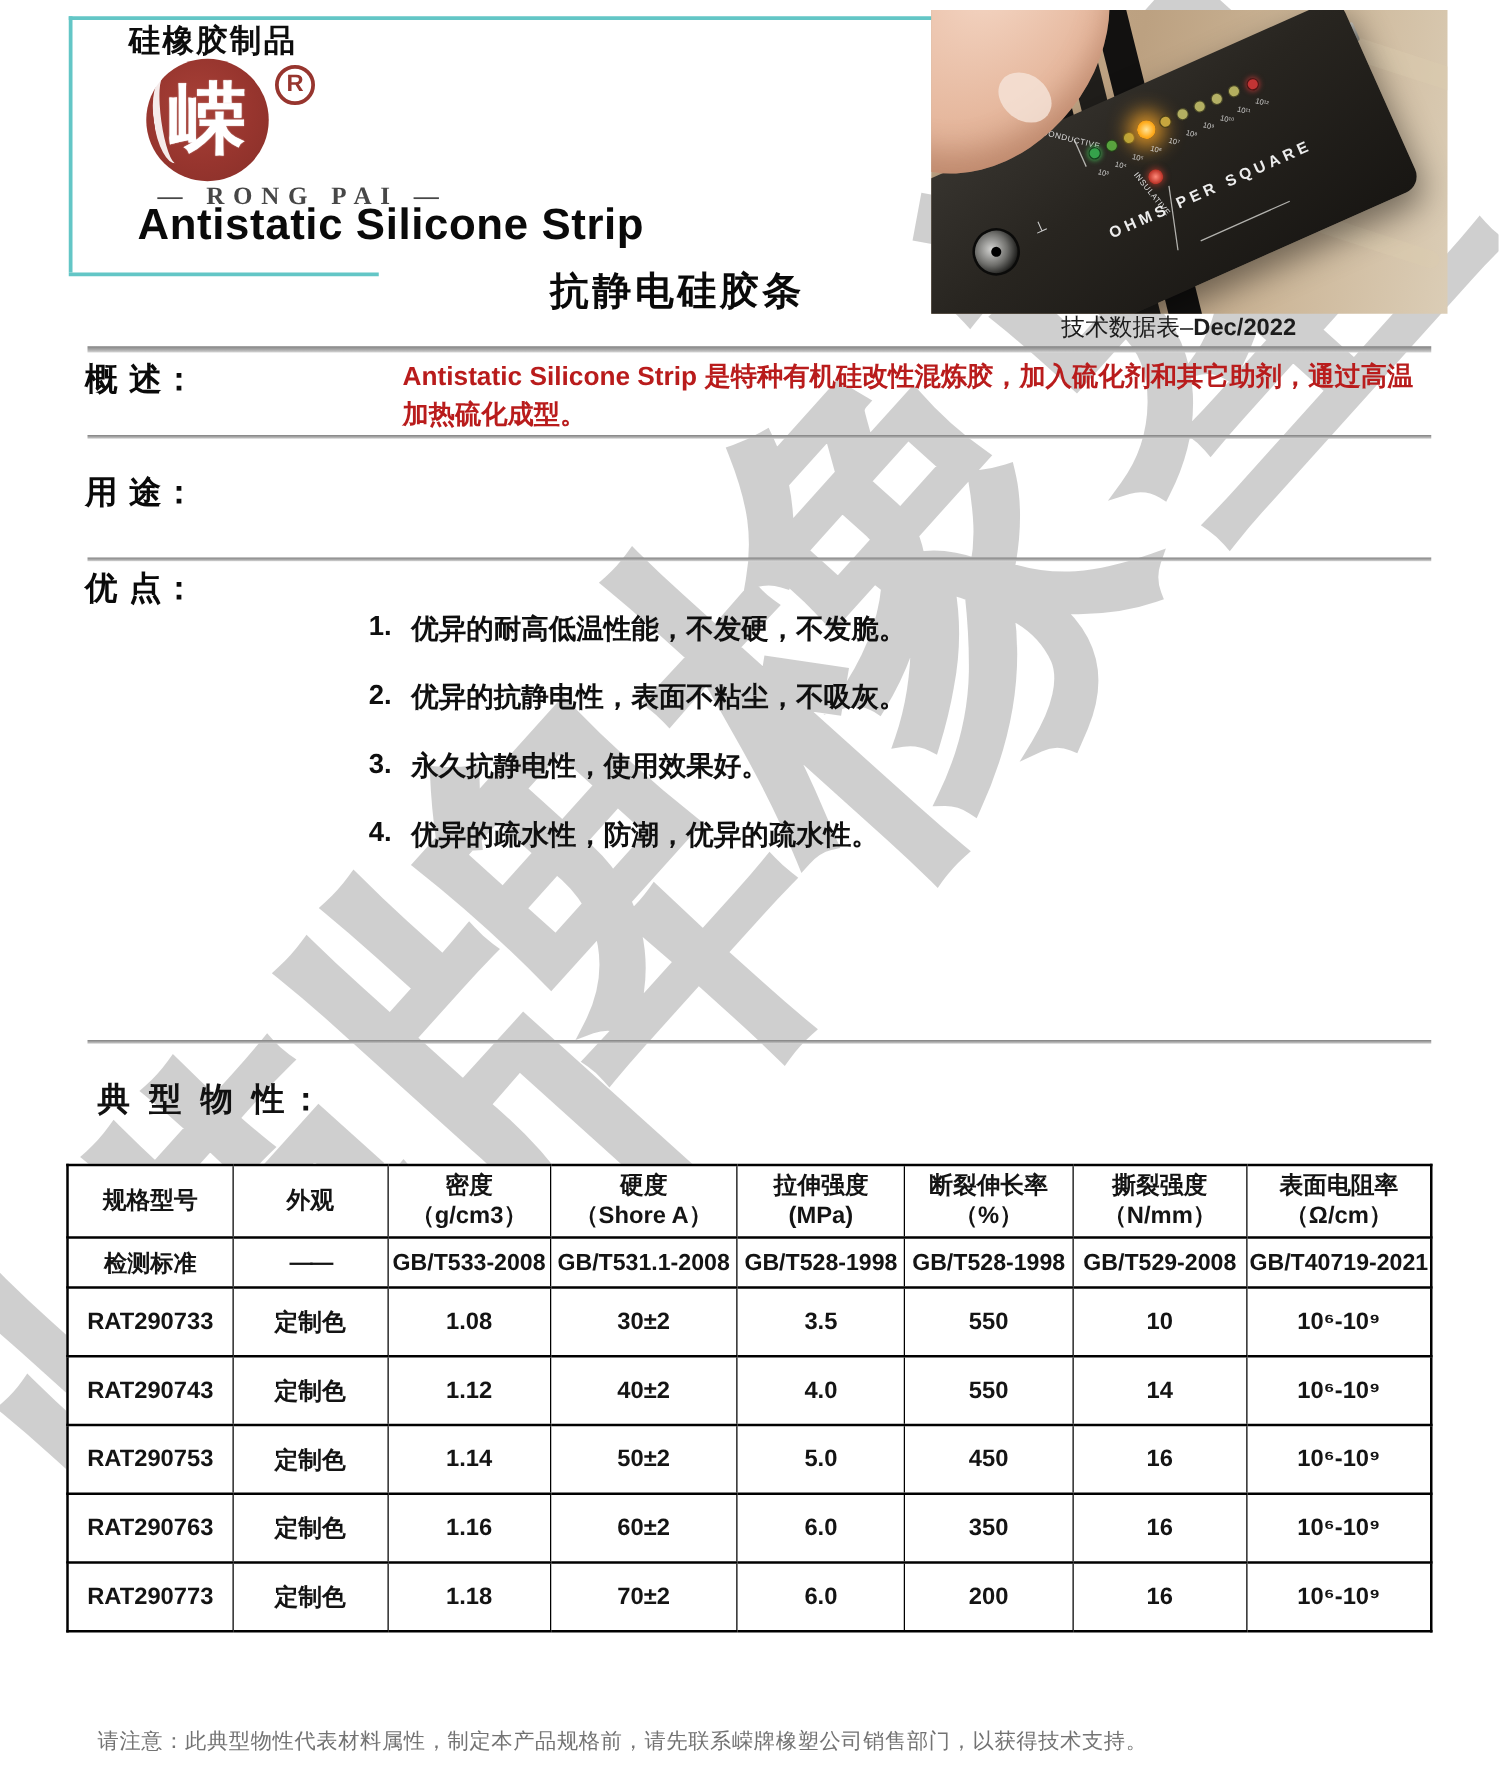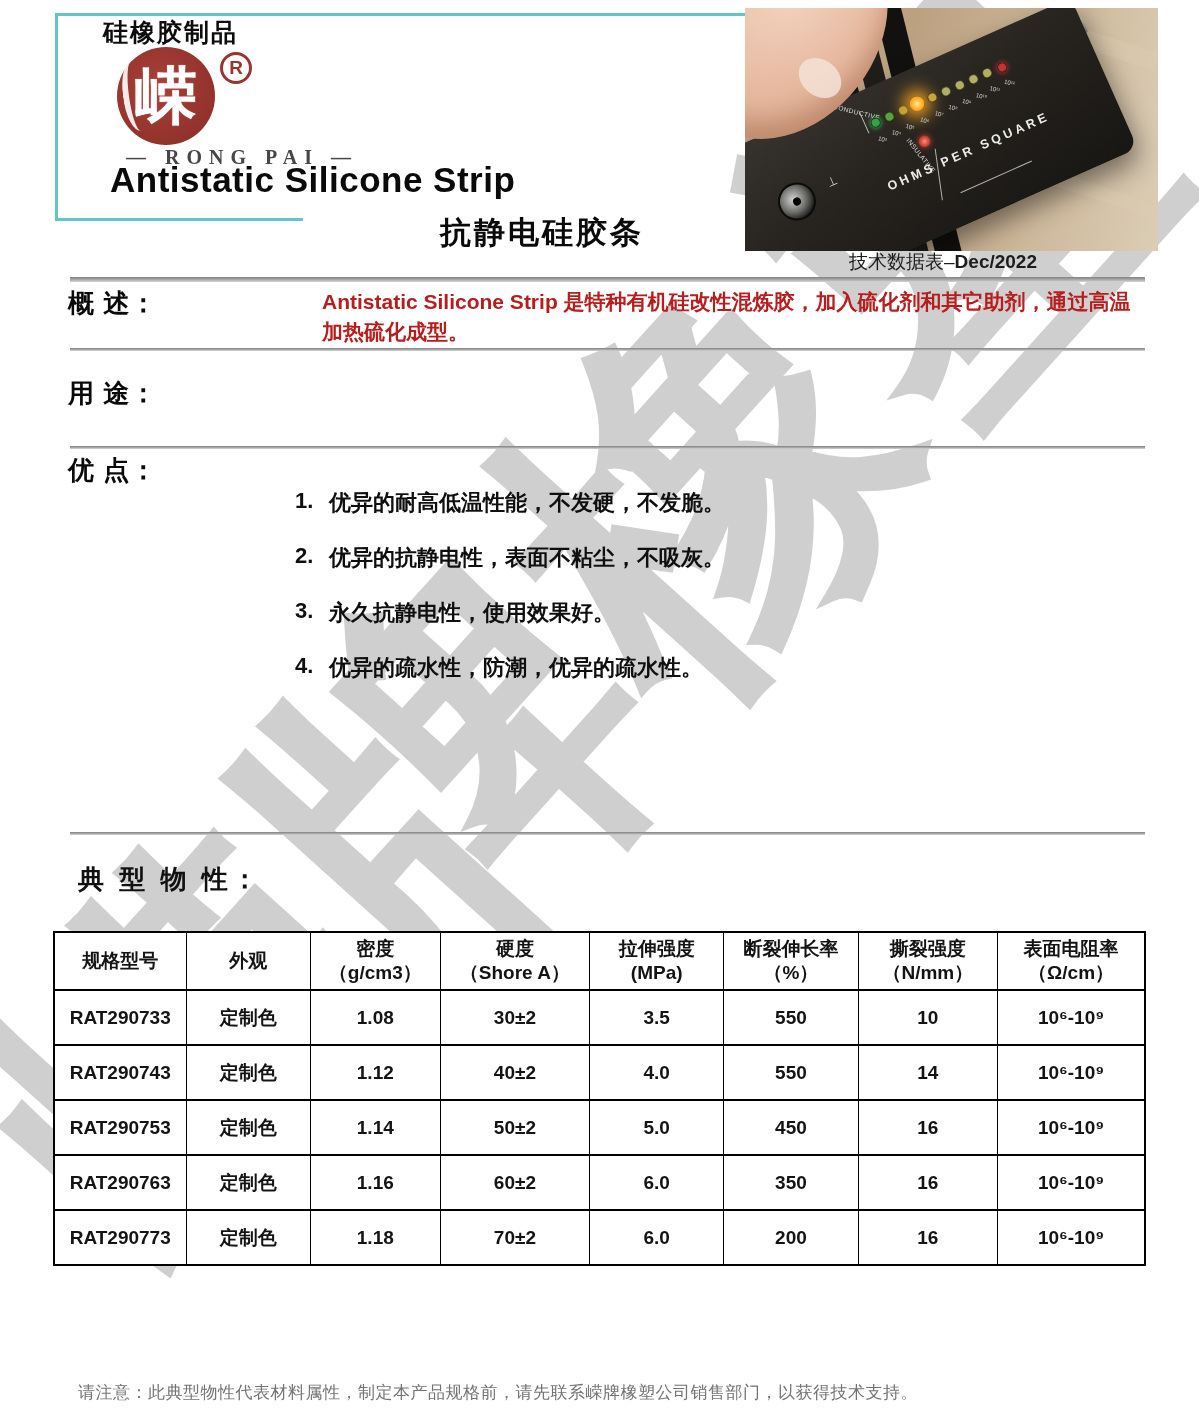--- a/index.html
+++ b/index.html
@@ -250,20 +250,30 @@
         <tr class="hdr">
       <td class="c0 outer-l"><span>规格型号</span></td>
       <td class="c1"><span>外观</span></td>
       <td class="c2"><span>密度</span><br><span>（g/cm3）</span></td>
       <td class="c3"><span>硬度</span><br><span>（Shore A）</span></td>
       <td class="c4"><span>拉伸强度</span><br><span>(MPa)</span></td>
       <td class="c5"><span>断裂伸长率</span><br><span>（%）</span></td>
       <td class="c6"><span>撕裂强度</span><br><span>（N/mm）</span></td>
       <td class="c7 outer-r"><span>表面电阻率</span><br><span>（Ω/cm）</span></td>
     </tr>
+    <tr class="std">
+      <td class="outer-l">检测标准</td>
+      <td class="dash-cell">——</td>
+      <td>GB/T533-2008</td>
+      <td>GB/T531.1-2008</td>
+      <td>GB/T528-1998</td>
+      <td>GB/T528-1998</td>
+      <td>GB/T529-2008</td>
+      <td class="outer-r">GB/T40719-2021</td>
+    </tr>
     <tr class="data">
       <td class="outer-l">RAT290733</td>
       <td>定制色</td>
       <td>1.08</td>
       <td>30±2</td>
       <td>3.5</td>
       <td>550</td>
       <td>10</td>
       <td class="outer-r">10⁶-10⁹</td>
     </tr>

